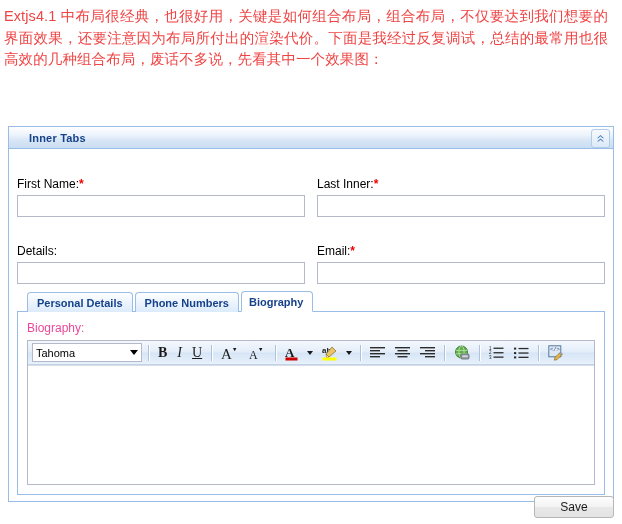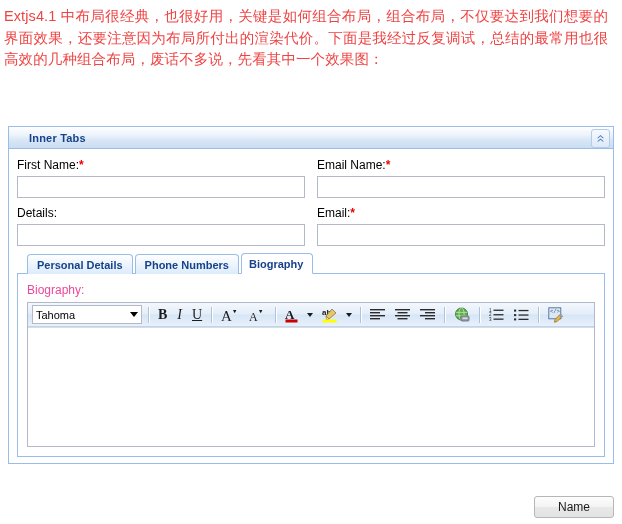--- a/index.html
+++ b/index.html
@@ -88,20 +88,21 @@
   }
   .field {
     width: 288px;
   }
   .field-label {
     font-size: 12px;
     color: #000;
     line-height: 16px;
     margin-bottom: 3px;
     white-space: nowrap;
+    margin-top: 19px;
   }
   .req {
     color: #ee0000;
     font-weight: bold;
     font-size: 12px;
   }
   .text-input {
     width: 100%;
     height: 22px;
     box-sizing: border-box;
@@ -295,21 +296,21 @@
   </div>
 
   <div class="panel-body">
 
     <div class="form-row">
       <div class="field">
         <div class="field-label"><span>First Name:</span><span class="req">*</span></div>
         <input class="text-input" type="text" value="" style="">
       </div>
       <div class="field">
-        <div class="field-label"><span>Email Name:</span><span class="req">*</span></div>
+        <div class="field-label"><span>Last Inner:</span><span class="req">*</span></div>
         <input class="text-input" type="text" value="" style="">
       </div>
     </div>
 
     <div class="form-row">
       <div class="field">
         <div class="field-label"><span>Details:</span></div>
         <input class="text-input" type="text" value="" style="">
       </div>
       <div class="field">
@@ -486,14 +487,14 @@
 
           <div class="editor-area"></div>
         </div>
       </div>
     </div>
 
   </div>
 </div>
 
 <div class="footer">
-  <div class="btn">Name</div>
+  <div class="btn">Save</div>
 </div>
 
 </body></html>

